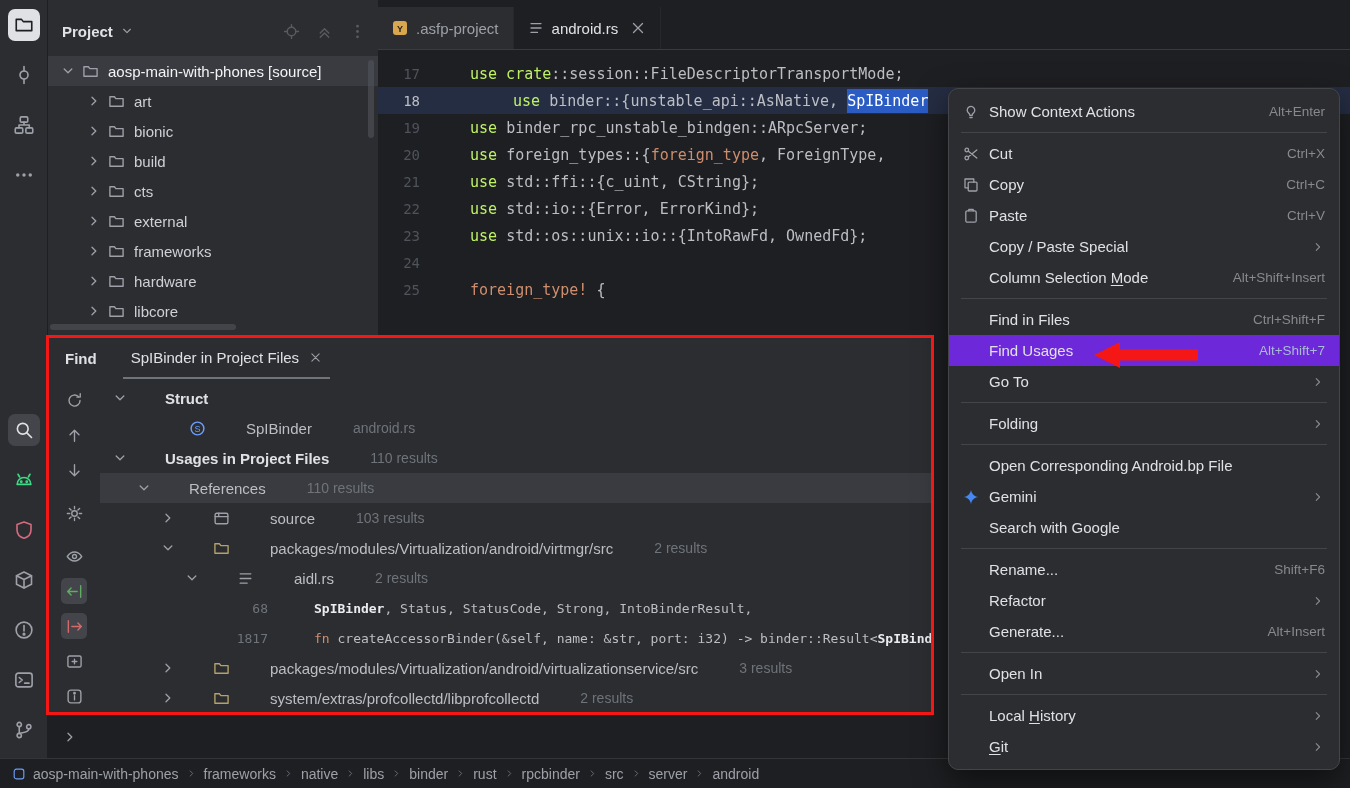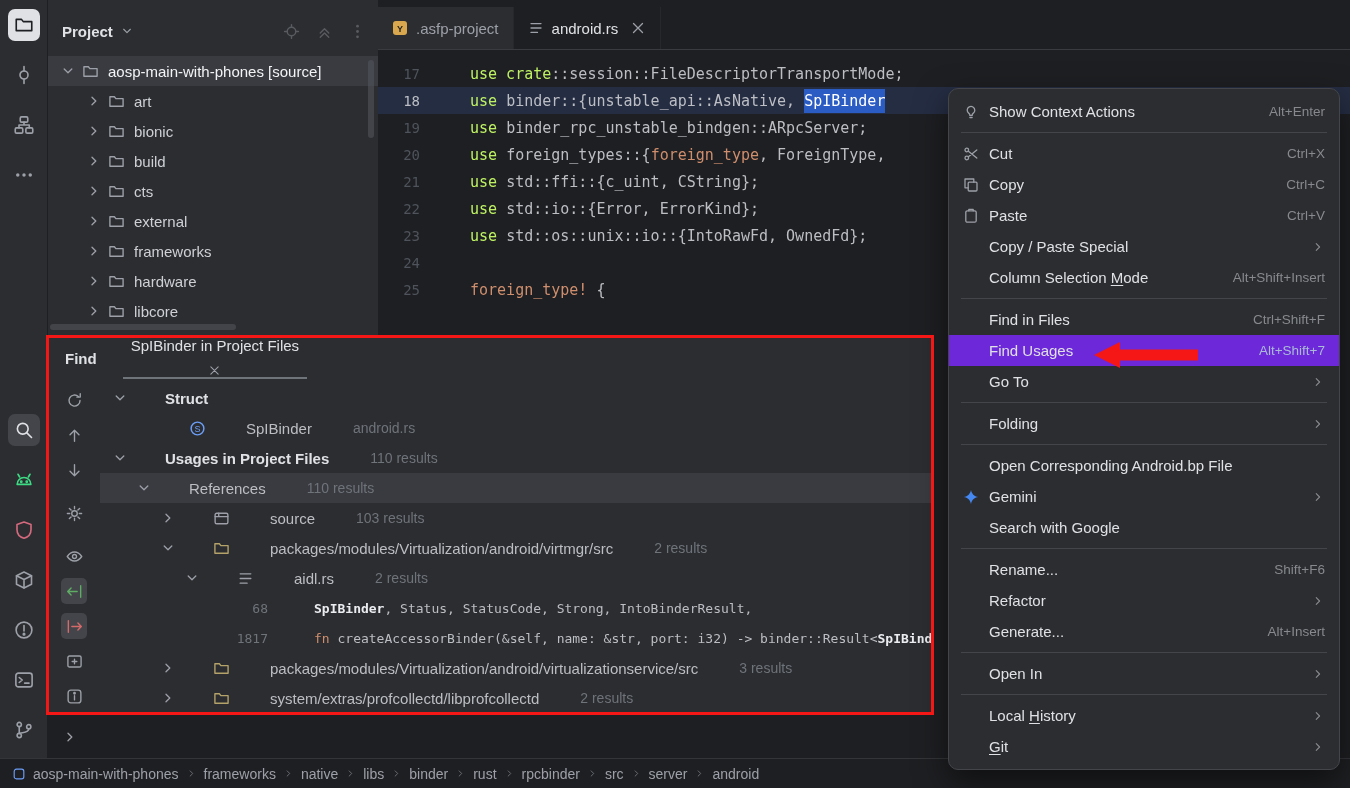--- a/index.html
+++ b/index.html
@@ -39,35 +39,35 @@
   .editor{position:absolute;left:378px;top:0;right:0;height:335px;background:#1e1f22;z-index:1;}
   .tab-bar{position:absolute;left:0;top:0;right:0;height:50px;border-bottom:1px solid #393b40;display:flex;align-items:flex-end;}
   .tab{height:42px;display:flex;align-items:center;gap:8px;padding:0 14px;font-size:15px;color:#9da0a8;border-right:1px solid #26282b;}
   .tab.inactive{background:#2b2d30;}
   .tab.active{background:#1e1f22;color:#dfe1e5;}
   .tab .ico{width:16px;height:16px;color:#9da0a8;}
   .tab-close{width:13px;height:13px;color:#9da0a8;margin-left:4px;}
   .code-area{position:absolute;left:0;top:50px;right:0;bottom:0;padding-top:10px;
     font-family:"DejaVu Sans Mono",monospace;font-size:15px;}
   .code-line{height:27px;display:flex;align-items:center;}
-  .code-line.current{background:#252d43;}
+  .code-line.current{background:#252d43;gap:43px;}
   .gutter{width:52px;flex:none;text-align:right;padding-right:10px;color:#4e535c;font-size:14px;}
   .code-line.current .gutter{color:#bcbec4;}
   .code-text{padding-left:40px;white-space:pre;color:#bcbec4;}
   .tk-kw{color:#bef264;}
   .tk-macro{color:#cf8e6d;}
   .tk-plain{color:#bcbec4;}
   .tk-sel{background:#2b5cc4;color:#ffffff;padding:3px 0;}
 
   
   .find-panel{position:absolute;left:48px;top:337px;width:886px;height:378px;background:#2b2d30;z-index:6;overflow:hidden;}
   .fp-header{height:42px;display:flex;align-items:center;}
   .fp-title{color:#dfe1e5;font-weight:700;font-size:15px;margin-left:17px;}
   .fp-tab{margin-left:26px;height:42px;display:flex;align-items:center;gap:10px;color:#dfe1e5;
-    font-size:15px;padding:0 8px;border-bottom:2px solid #6f737a;flex-direction:column;}
+    font-size:15px;padding:0 8px;border-bottom:2px solid #6f737a;}
   .fp-close{width:13px;height:13px;color:#9da0a8;}
   .fp-toolbar{position:absolute;left:0;top:50px;width:52px;display:flex;flex-direction:column;align-items:center;gap:9px;}
   .tool-btn{width:26px;height:26px;border-radius:5px;display:flex;align-items:center;justify-content:center;color:#9da0a8;}
   .tool-btn svg{width:17px;height:17px;}
   .tool-btn.pressed{background:#43454a;}
   .fp-toolbar .tool-btn:nth-child(4),.fp-toolbar .tool-btn:nth-child(5){margin-top:8px;}
   .fp-tree{position:absolute;left:52px;top:46px;right:0;bottom:0;overflow:hidden;}
   .frow{height:30px;display:flex;align-items:center;font-size:15px;color:#bcbec4;white-space:nowrap;gap:31px;}
   .frow.selected{background:#393b40;}
   .chev-slot{width:22px;flex:none;display:flex;align-items:center;}

